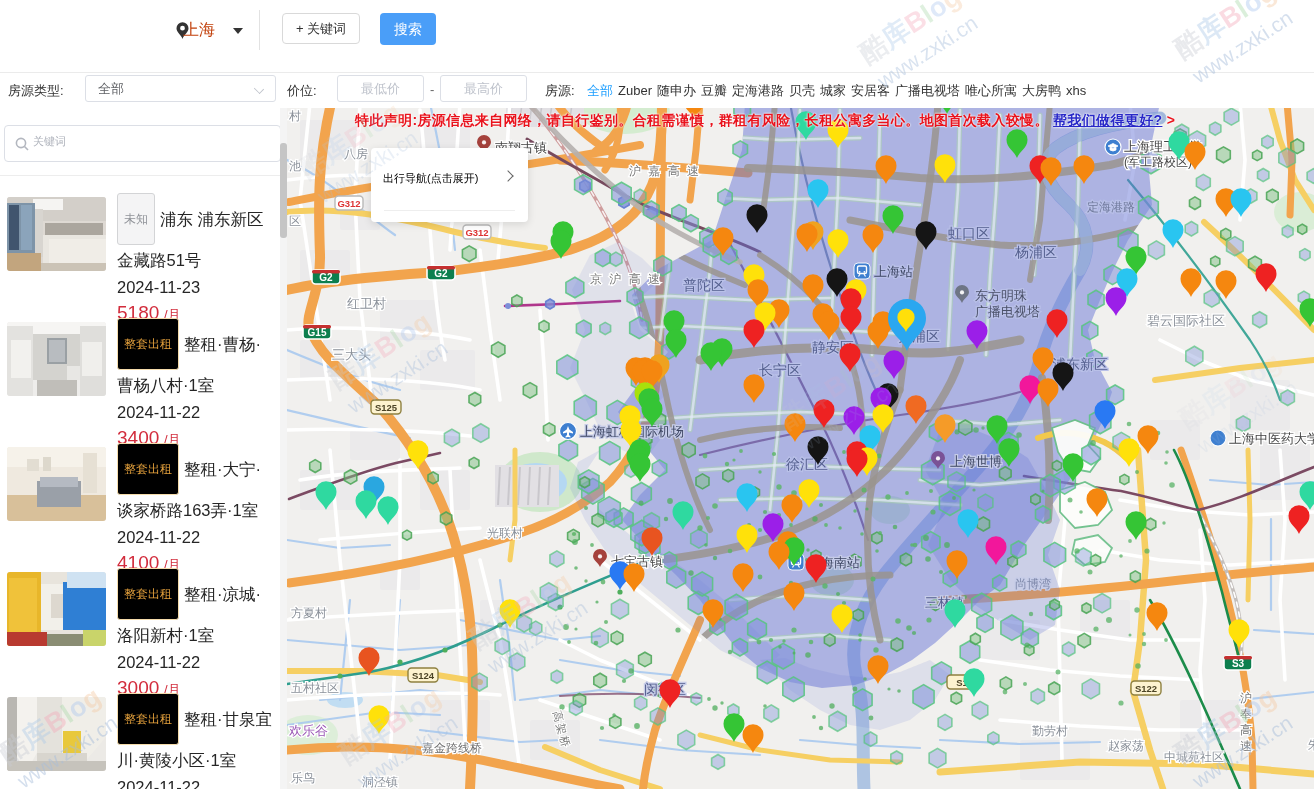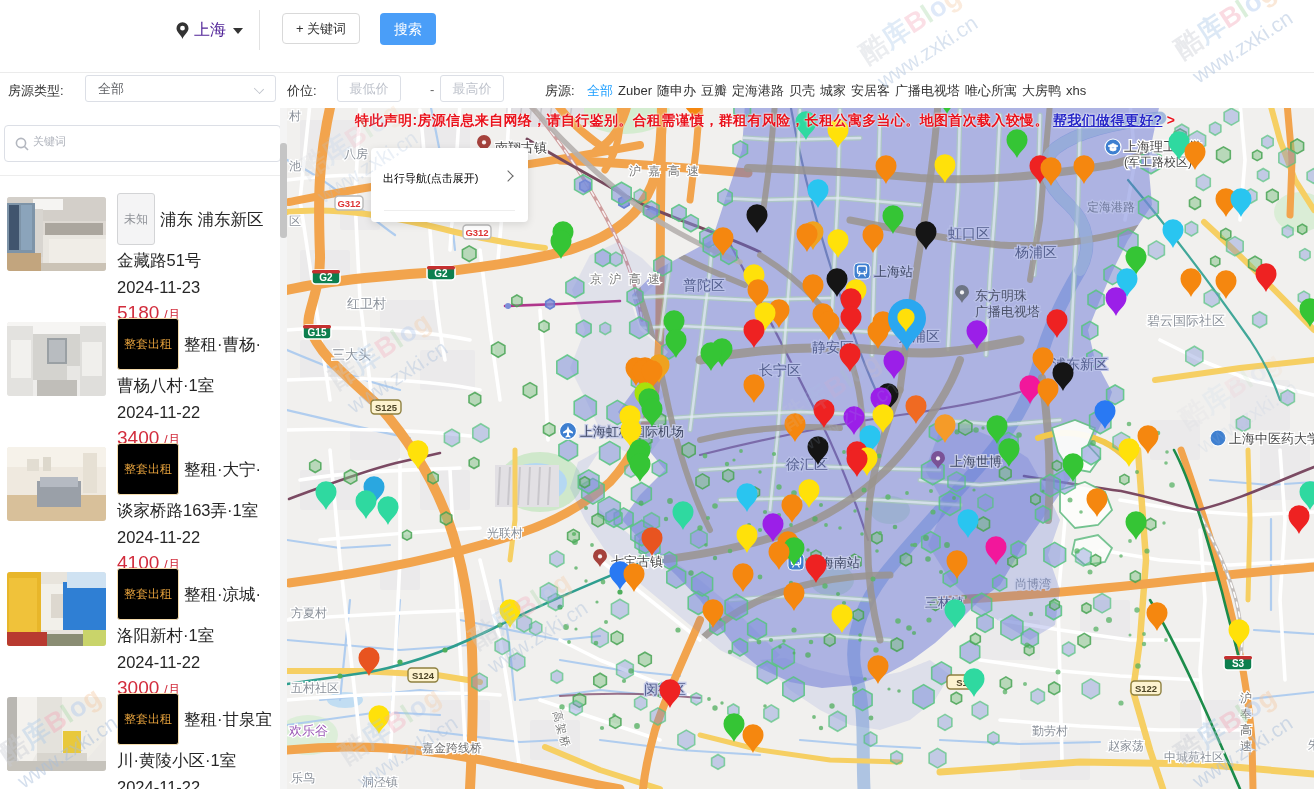--- a/index.html
+++ b/index.html
@@ -1,28 +1,28 @@
 <!DOCTYPE html>
 <html><head><meta charset="utf-8"><title>地图搜租房</title><style>
 *{margin:0;padding:0;box-sizing:border-box}
 html,body{width:1314px;height:789px;overflow:hidden;font-family:"Liberation Sans",sans-serif;background:#fff}
 .hdr{position:absolute;left:0;top:0;width:1314px;height:73px;background:#fff;border-bottom:1px solid #ebebeb}
 .logo{position:absolute;left:2px;top:14px;font-size:28.5px;font-weight:bold;color:#2e9cdb;letter-spacing:5.5px;white-space:nowrap}
 .locpin{position:absolute;left:176px;top:22px;width:13px;height:18px}
-.city{position:absolute;left:194px;top:20px;font-size:16px;color:#4c1d95}
+.city{position:absolute;left:183px;top:20px;font-size:16px;color:#c2410c}
 .caret{position:absolute;left:233px;top:28px;width:0;height:0;border-left:5px solid transparent;border-right:5px solid transparent;border-top:6px solid #333}
 .vdiv{position:absolute;left:259px;top:10px;width:1px;height:40px;background:#e2e2e2}
 .kwbtn{position:absolute;left:282px;top:13px;width:78px;height:31px;border:1px solid #d9d9d9;border-radius:4px;font-size:13px;color:#333;text-align:center;line-height:29px;background:#fff}
 .sbtn{position:absolute;left:380px;top:13px;width:56px;height:32px;background:#4a9ef8;border-radius:4px;color:#fff;font-size:14px;text-align:center;line-height:32px}
 .warn{position:absolute;left:498px;top:21px;font-size:13.5px;color:#2e86c4}
 .fbar{position:absolute;left:0;top:74px;width:1314px;height:34px;background:#fff;font-size:13px;color:#333}
 .fbar .lb{position:absolute;top:8px}
 .sel{position:absolute;left:85px;top:1px;width:191px;height:27px;border:1px solid #dcdfe6;border-radius:3px;color:#606266;font-size:13px;line-height:25px;padding-left:12px;background:#fff}
 .sel .chev{position:absolute;right:12px;top:9px;width:8px;height:8px;border-right:1.5px solid #c0c4cc;border-bottom:1.5px solid #c0c4cc;transform:rotate(45deg) scaleY(0.8)}
-.inp{position:absolute;top:1px;width:64px;height:27px;border:1px solid #dcdfe6;border-radius:3px;color:#bfc3cc;font-size:13px;line-height:25px;text-align:center;background:#fff}
+.inp{position:absolute;top:1px;width:87px;height:27px;border:1px solid #dcdfe6;border-radius:3px;color:#bfc3cc;font-size:13px;line-height:25px;text-align:center;background:#fff}
 .srcs{position:absolute;left:587px;top:8px;white-space:nowrap}
 .srcs span{margin-right:5px}
 .side{position:absolute;left:0;top:108px;width:287px;height:681px;background:#fff;overflow:hidden}
 .sbox{position:absolute;left:4px;top:17px;width:277px;height:37px;border:1px solid #dcdfe6;border-radius:4px;background:#fff}
 .sbox .ph{position:absolute;left:28px;top:8px;font-size:11px;color:#aeb2bb}
 .sline{position:absolute;left:0;top:67px;width:287px;height:1px;background:#ededed}
 .card{position:absolute;left:0;width:287px;height:125px}
 .ph-img{position:absolute;left:7px;top:0;width:99px;height:74px;border-radius:3px;overflow:hidden}
 .ctxt{position:absolute;left:117px;top:-2px;width:168px;font-size:16.5px;line-height:26.5px;color:#262626}
 .tag{display:inline-block;font-size:12px;line-height:18px;padding:16px 6px;border-radius:3px;position:relative;top:-2.5px;margin-right:5px}

